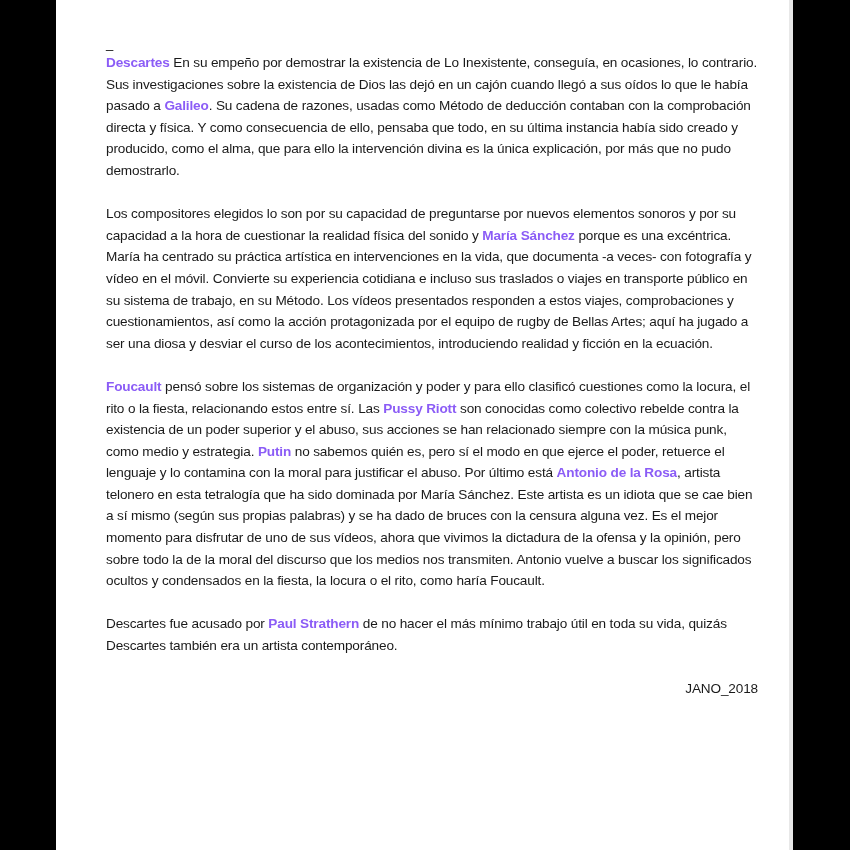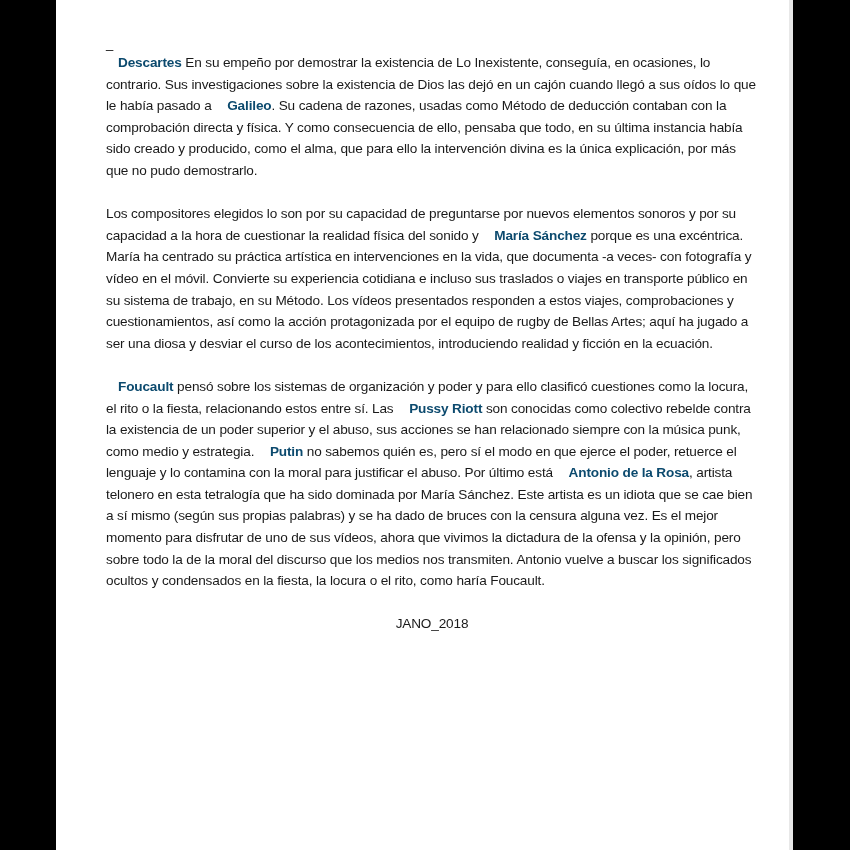--- a/index.html
+++ b/index.html
@@ -20,33 +20,34 @@
   .content {
     position: absolute; left: 50px; top: 36px; width: 652px;
     color: #1a1a1a;
     font-size: 13.6px;
     line-height: 21.6px;
     letter-spacing: -0.15px;
   }
   .dash { height: 16px; line-height: 16px; font-size: 13px; color: #000; }
   .title { font-weight: bold; color: #000; font-size: 14px; line-height: 18px; }
   p { margin: 0 0 21.6px 0; }
-  b { color: #0c4a6e; margin-left: 12px; }
-  .signature { text-align: center; margin-top: 8px; }
+  b { color: #8b5cf6; }
+  .signature { text-align: right; margin-top: 8px; }
 </style>
 </head>
 <body>
 
 <div class="page">
   <div class="content">
     <div class="dash">_</div>
 
     <p><b>Descartes</b><span> En su empeño por demostrar la existencia de Lo Inexistente, conseguía, en ocasiones, lo contrario. Sus investigaciones sobre la existencia de Dios las dejó en un cajón cuando llegó a sus oídos lo que le había pasado a </span><b>Galileo</b><span>. Su cadena de razones, usadas como Método de deducción contaban con la comprobación directa y física. Y como consecuencia de ello, pensaba que todo, en su última instancia había sido creado y producido, como el alma, que para ello la intervención divina es la única explicación, por más que no pudo demostrarlo.</span></p>
 
     <p><span>Los compositores elegidos lo son por su capacidad de preguntarse por nuevos elementos sonoros y por su capacidad a la hora de cuestionar la realidad física del sonido y </span><b>María Sánchez</b><span> porque es una excéntrica. María ha centrado su práctica artística en intervenciones en la vida, que documenta -a veces- con fotografía y vídeo en el móvil. Convierte su experiencia cotidiana e incluso sus traslados o viajes en transporte público en su sistema de trabajo, en su Método. Los vídeos presentados responden a estos viajes, comprobaciones y cuestionamientos, así como la acción protagonizada por el equipo de rugby de Bellas Artes; aquí ha jugado a ser una diosa y desviar el curso de los acontecimientos, introduciendo realidad y ficción en la ecuación.</span></p>
 
     <p><b>Foucault</b><span> pensó sobre los sistemas de organización y poder y para ello clasificó cuestiones como la locura, el rito o la fiesta, relacionando estos entre sí. Las </span><b>Pussy Riott</b><span> son conocidas como colectivo rebelde contra la existencia de un poder superior y el abuso, sus acciones se han relacionado siempre con la música punk, como medio y estrategia. </span><b>Putin</b><span> no sabemos quién es, pero sí el modo en que ejerce el poder, retuerce el lenguaje y lo contamina con la moral para justificar el abuso. Por último está </span><b>Antonio de la Rosa</b><span>, artista telonero en esta tetralogía que ha sido dominada por María Sánchez. Este artista es un idiota que se cae bien a sí mismo (según sus propias palabras) y se ha dado de bruces con la censura alguna vez. Es el mejor momento para disfrutar de uno de sus vídeos, ahora que vivimos la dictadura de la ofensa y la opinión, pero sobre todo la de la moral del discurso que los medios nos transmiten. Antonio vuelve a buscar los significados ocultos y condensados en la fiesta, la locura o el rito, como haría Foucault.</span></p>
 
+    <p><span>Descartes fue acusado por </span><b>Paul Strathern</b><span> de no hacer el más mínimo trabajo útil en toda su vida, quizás Descartes también era un artista contemporáneo.</span></p>
 
     <div class="signature">JANO_2018</div>
   </div>
 </div>
 <div class="page-edge"></div>
 
 </body></html>

